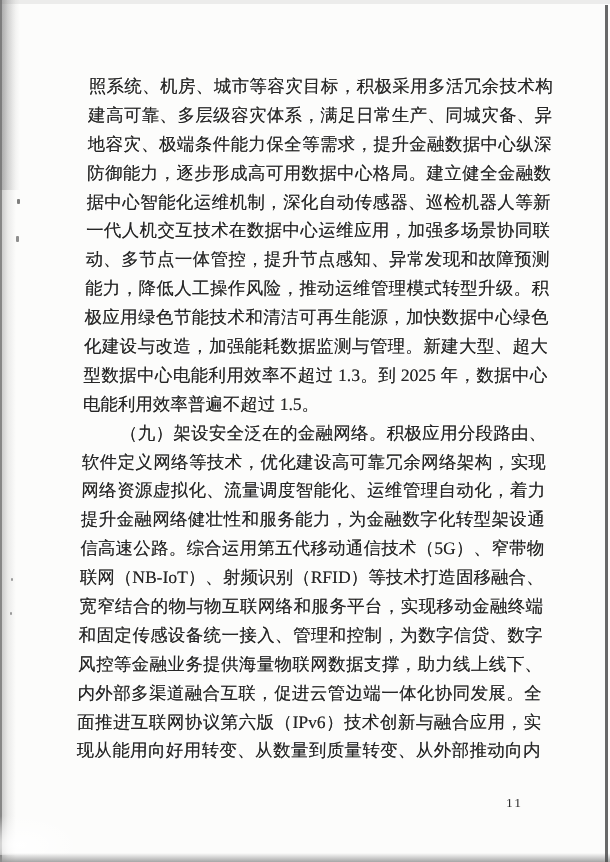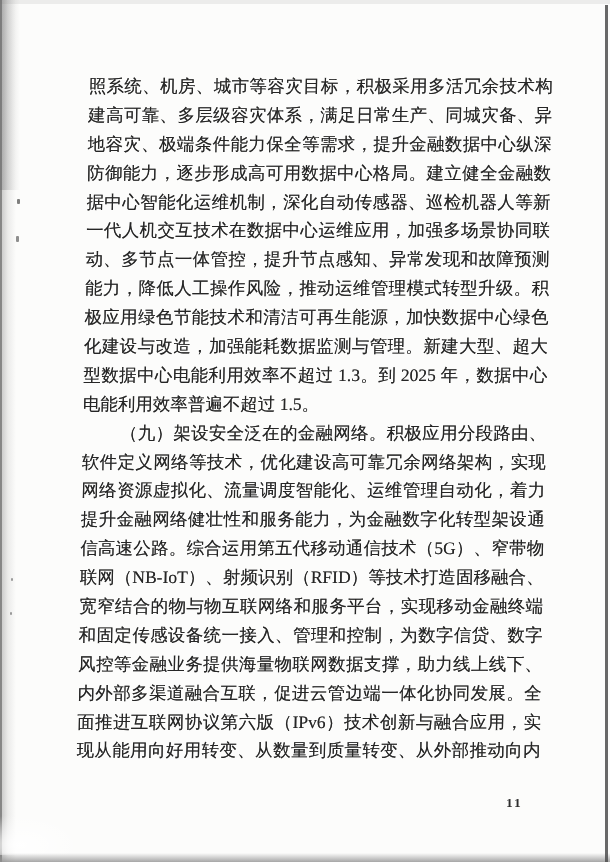--- a/index.html
+++ b/index.html
@@ -39,21 +39,20 @@
   .line.flush { text-align-last: left; }
   .line.indent { text-indent: 2.15em; }
 
   .page-number {
     position: absolute;
     left: 506px;
     top: 795px;
     font-size: 13.5px;
     letter-spacing: 2px;
     color: #2e2e2e;
-    font-weight: bold;
   }
 
   
   .edge-top {
     position: absolute; left: 0; top: 0;
     width: 610px; height: 4px;
     background: #ececeb;
   }
   .edge-left-shade {
     position: absolute; left: 0; top: 0;

